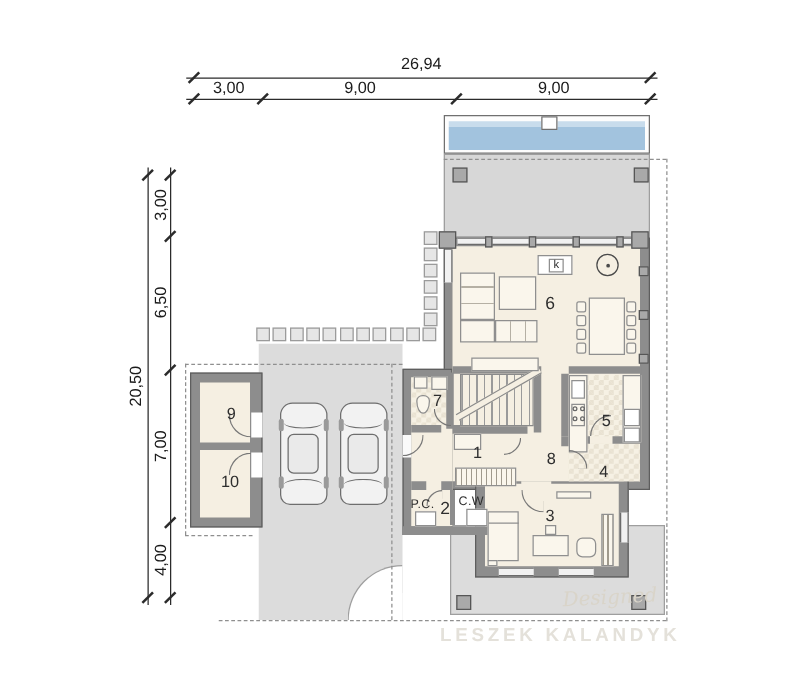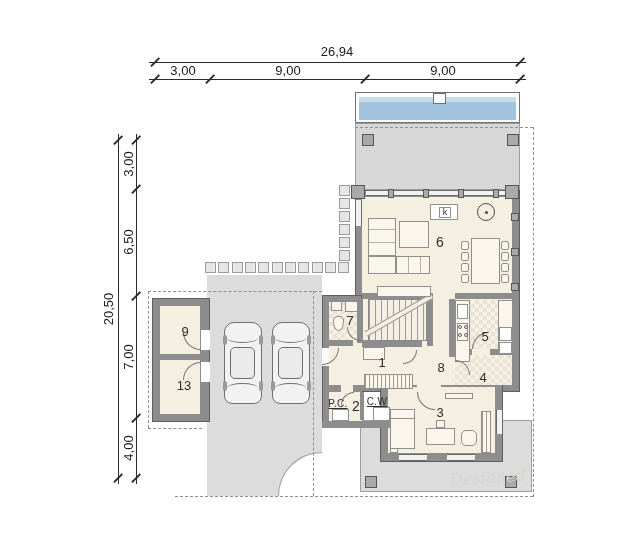--- a/index.html
+++ b/index.html
@@ -32,21 +32,21 @@
   .glaz{position:absolute;background:#f1f1f1;border-top:1px solid #6b6b6b;border-bottom:1px solid #6b6b6b;}
   .glaz-v{position:absolute;background:#f1f1f1;border-left:1px solid #6b6b6b;border-right:1px solid #6b6b6b;}
   .col{position:absolute;background:#a9a9a9;border:1px solid #565656;}
   .furn{position:absolute;background:#faf6ec;border:1px solid #8f8f8f;}
   .arc{position:absolute;}
   .stairs{position:absolute;background:#f5efe2;border:1px solid #8a8a8a;
     background-image:repeating-linear-gradient(90deg,#9a9a9a 0 1px,transparent 1px 6px);}
   .hatch-v{background-image:repeating-linear-gradient(90deg,#a09a8d 0 1px,transparent 1px 4px);}
   .roomnum{position:absolute;font-size:13px;color:#2e2e2e;line-height:1;
            transform:translate(-50%,-50%);}
-  .tinylabel{font-size:10px;letter-spacing:0.3px;text-decoration:underline;}
+  .tinylabel{font-size:10px;letter-spacing:0.3px;}
   .wm-script{position:absolute;font-family:"DejaVu Serif",serif;font-style:italic;
              font-size:16px;color:#d9d4c9;transform:rotate(-3deg);}
   .wm-name{position:absolute;font-size:15px;font-weight:bold;letter-spacing:3px;
            color:#e4e1da;white-space:nowrap;}
   .burner{position:absolute;width:4px;height:4px;border:1px solid #666;border-radius:50%;}
   .chair{position:absolute;width:8px;height:9px;background:#faf6ec;border:1px solid #8f8f8f;border-radius:2px;}
   .car{position:absolute;width:38px;height:82px;border:1.5px solid #6e6e6e;
        border-radius:10px 10px 8px 8px;background:#f2f2f2;}
   .car .roof{position:absolute;left:5px;top:24px;width:25px;height:32px;border:1px solid #6e6e6e;
              border-radius:5px;background:#eaeaea;}
@@ -234,26 +234,27 @@
 
   <span class="roomnum" style="left:382px;top:362px;">1</span>
   <span class="roomnum" style="left:356px;top:406px;font-size:14px;">2</span>
   <span class="roomnum" style="left:440px;top:412px;">3</span>
   <span class="roomnum" style="left:483px;top:377px;">4</span>
   <span class="roomnum" style="left:485px;top:336px;">5</span>
   <span class="roomnum" style="left:440px;top:242px;font-size:14px;">6</span>
   <span class="roomnum" style="left:350px;top:320px;">7</span>
   <span class="roomnum" style="left:441px;top:367px;">8</span>
   <span class="roomnum" style="left:185px;top:331px;">9</span>
-  <span class="roomnum" style="left:184px;top:385px;">13</span>
+  <span class="roomnum" style="left:184px;top:385px;">10</span>
   <span class="roomnum tinylabel" style="left:338px;top:404px;">P.C.</span>
   <span class="roomnum tinylabel" style="left:377px;top:402px;">C.W</span>
   <span class="roomnum" style="left:445px;top:212px;font-size:9px;">k</span>
 
   <span class="wm-script" style="left:450px;top:468px;">Designed</span>
+  <span class="wm-name" style="left:352px;top:500px;">LESZEK KALANDYK</span>
 
   <div class="dl h" style="left:149px;top:62px;width:377px;"></div>
   <div class="tick" style="left:155px;top:62px;"></div>
   <div class="tick" style="left:520px;top:62px;"></div>
   <span class="dimtext" style="left:337px;top:51px;">26,94</span>
   <div class="dl h" style="left:149px;top:79px;width:377px;"></div>
   <div class="tick" style="left:155px;top:79px;"></div>
   <div class="tick" style="left:210px;top:79px;"></div>
   <div class="tick" style="left:365px;top:79px;"></div>
   <div class="tick" style="left:520px;top:79px;"></div>

